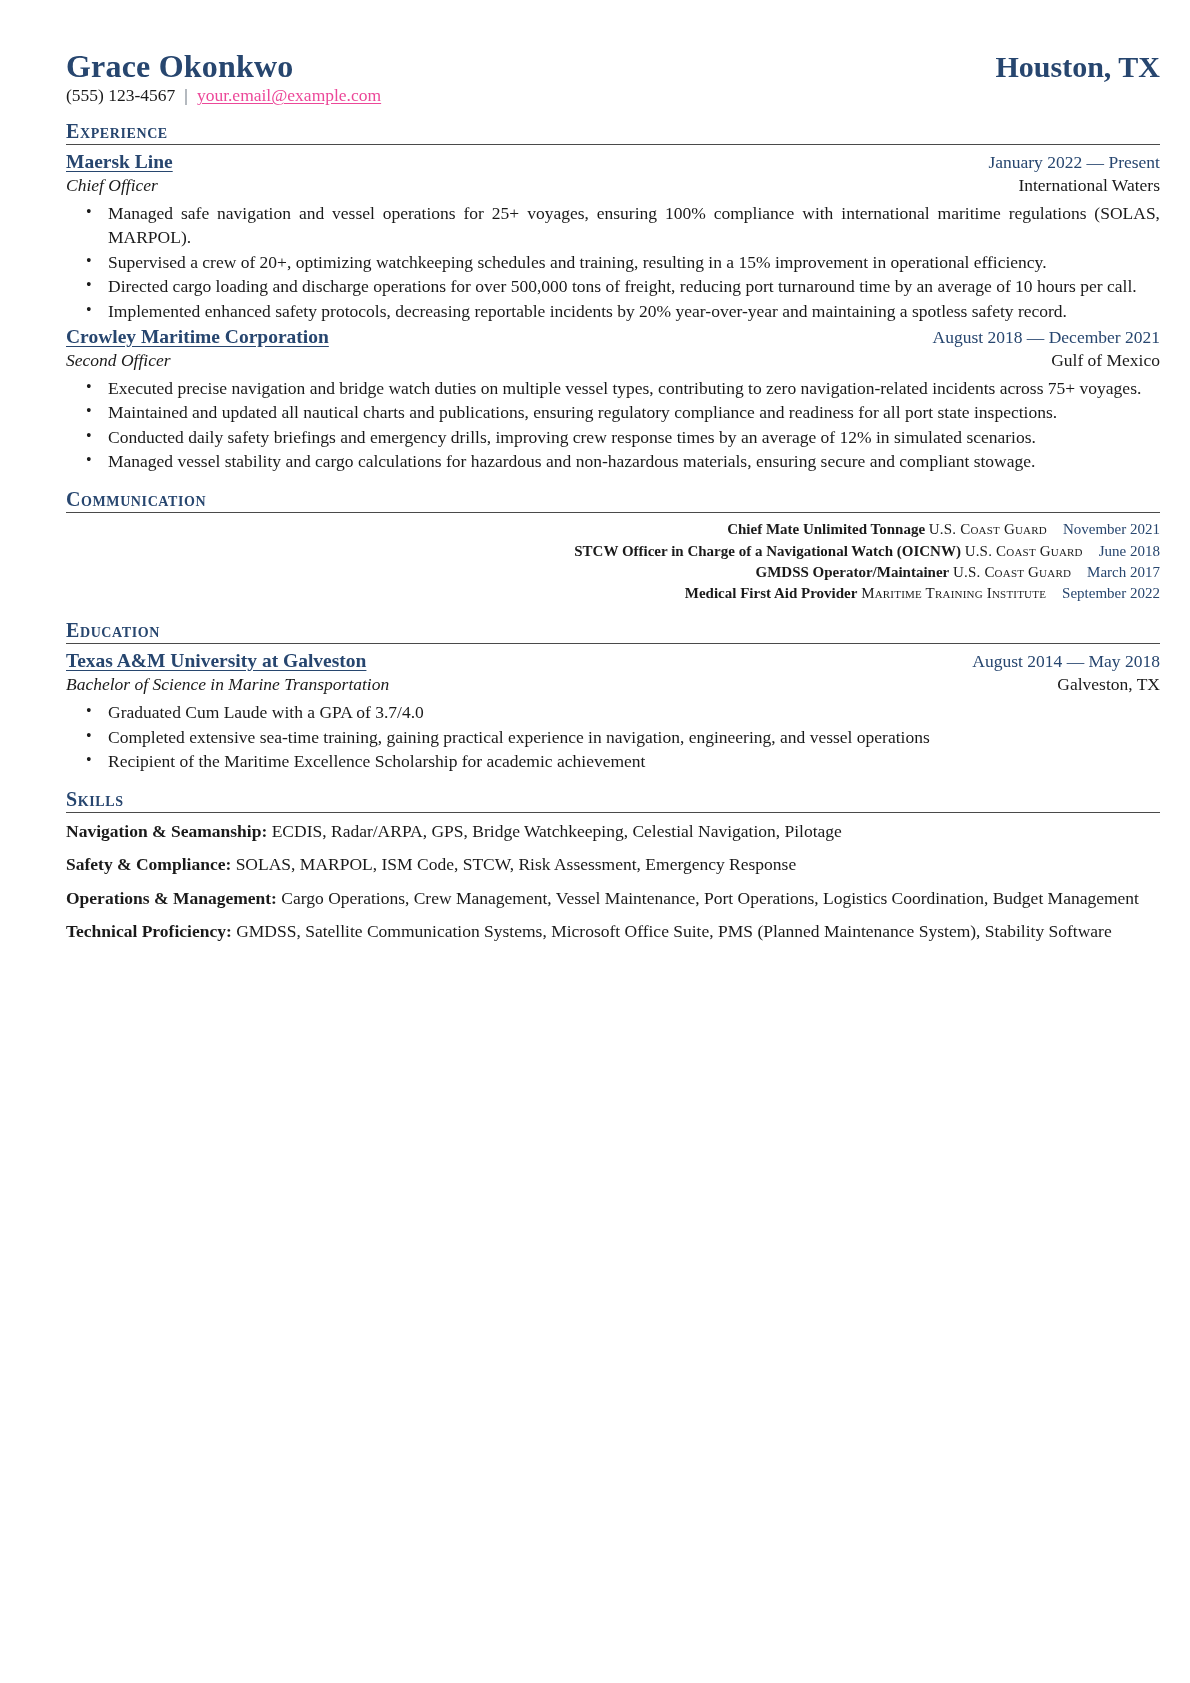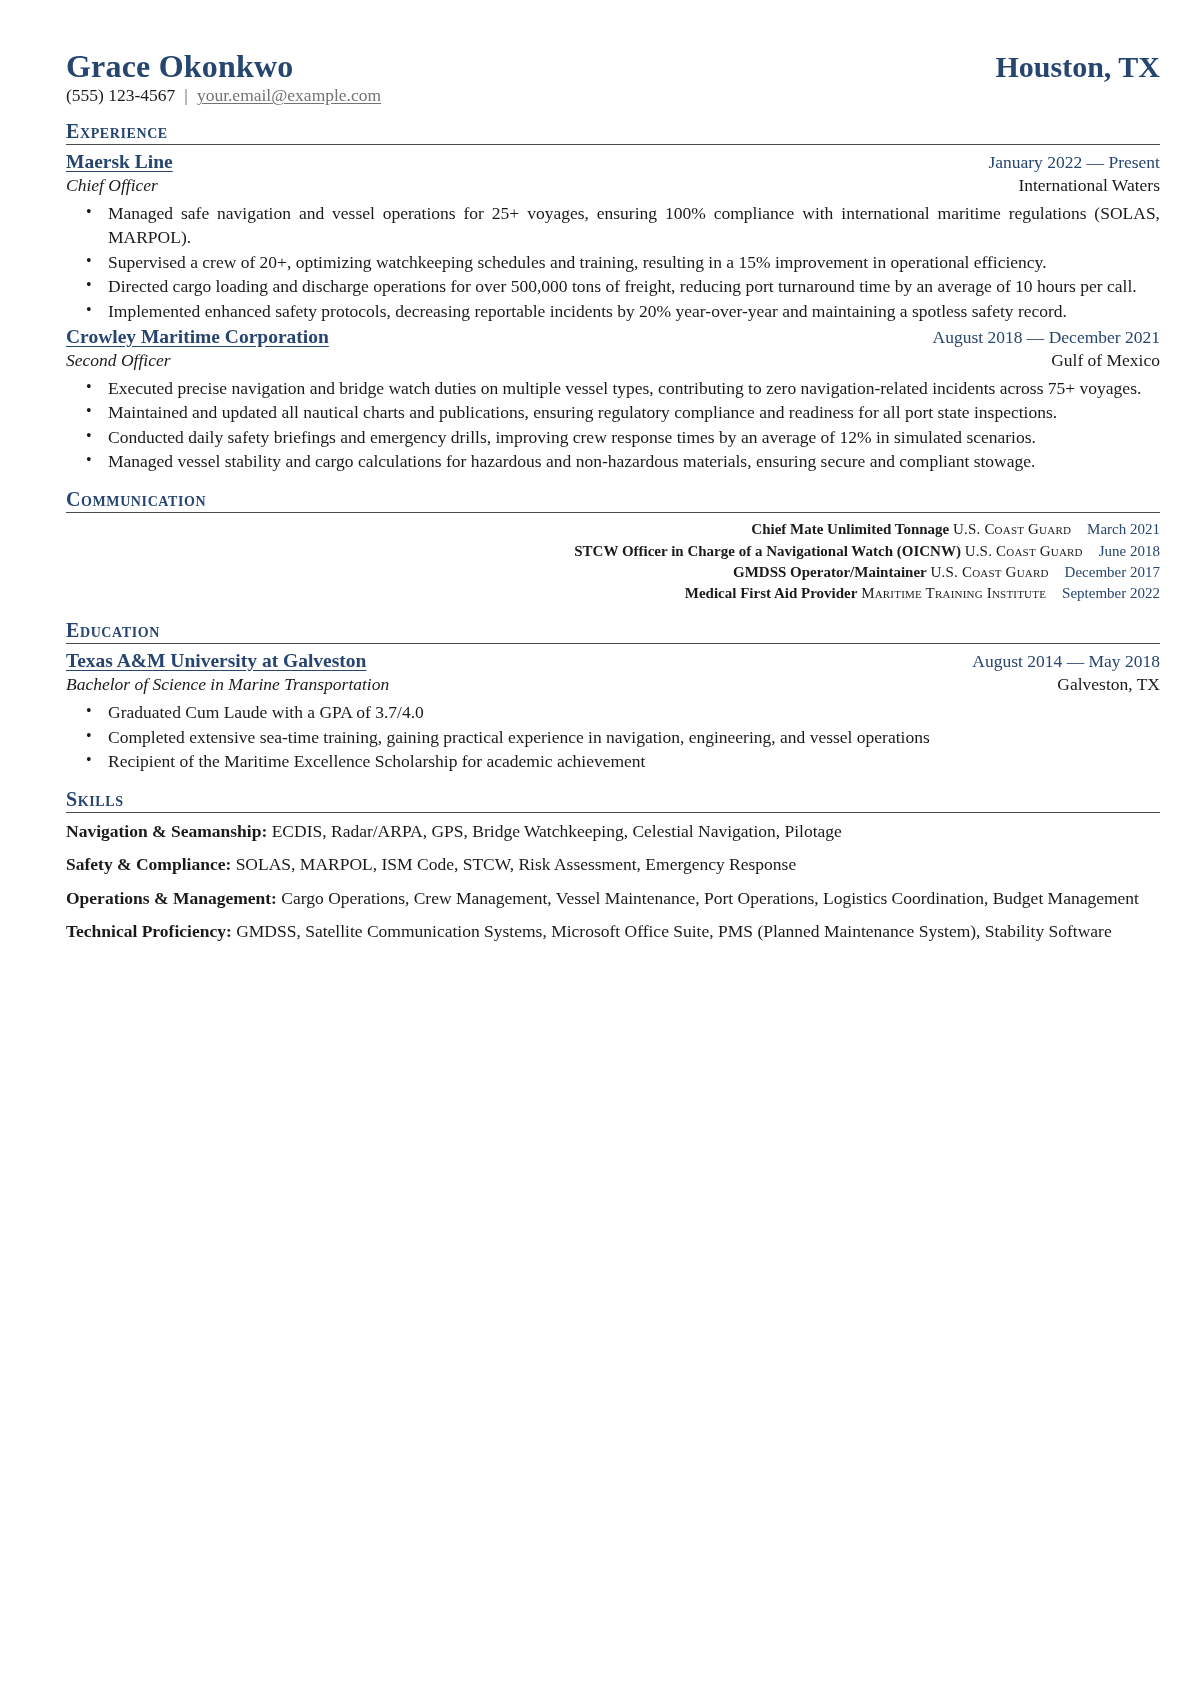--- a/index.html
+++ b/index.html
@@ -36,21 +36,21 @@
   }
   .contact-line {
     font-size: 17.5px;
     color: #1a1a1a;
     display: flex;
     align-items: baseline;
     gap: 9px;
   }
   .contact-sep { color: #5d6775; }
   .email-link {
-    color: #737373;
+    color: #ec4899;
     text-decoration: underline;
     text-underline-offset: 2px;
   }
 
   
   .section {
     margin-top: 14px;
   }
   .section-title {
     color: #27466f;
@@ -208,29 +208,29 @@
       </ul>
     </div>
   </div>
 
   <div class="section">
     <div class="section-title">Communication</div>
     <div class="rule"></div>
 
     <div class="cert-row">
       <span><span class="cert-name">Chief Mate Unlimited Tonnage</span> <span class="cert-issuer">U.S. Coast Guard</span></span>
-      <span class="cert-date">March 2021</span>
+      <span class="cert-date">November 2021</span>
     </div>
     <div class="cert-row">
       <span><span class="cert-name">STCW Officer in Charge of a Navigational Watch (OICNW)</span> <span class="cert-issuer">U.S. Coast Guard</span></span>
       <span class="cert-date">June 2018</span>
     </div>
     <div class="cert-row">
       <span><span class="cert-name">GMDSS Operator/Maintainer</span> <span class="cert-issuer">U.S. Coast Guard</span></span>
-      <span class="cert-date">December 2017</span>
+      <span class="cert-date">March 2017</span>
     </div>
     <div class="cert-row">
       <span><span class="cert-name">Medical First Aid Provider</span> <span class="cert-issuer">Maritime Training Institute</span></span>
       <span class="cert-date">September 2022</span>
     </div>
   </div>
 
   <div class="section">
     <div class="section-title">Education</div>
     <div class="rule"></div>

